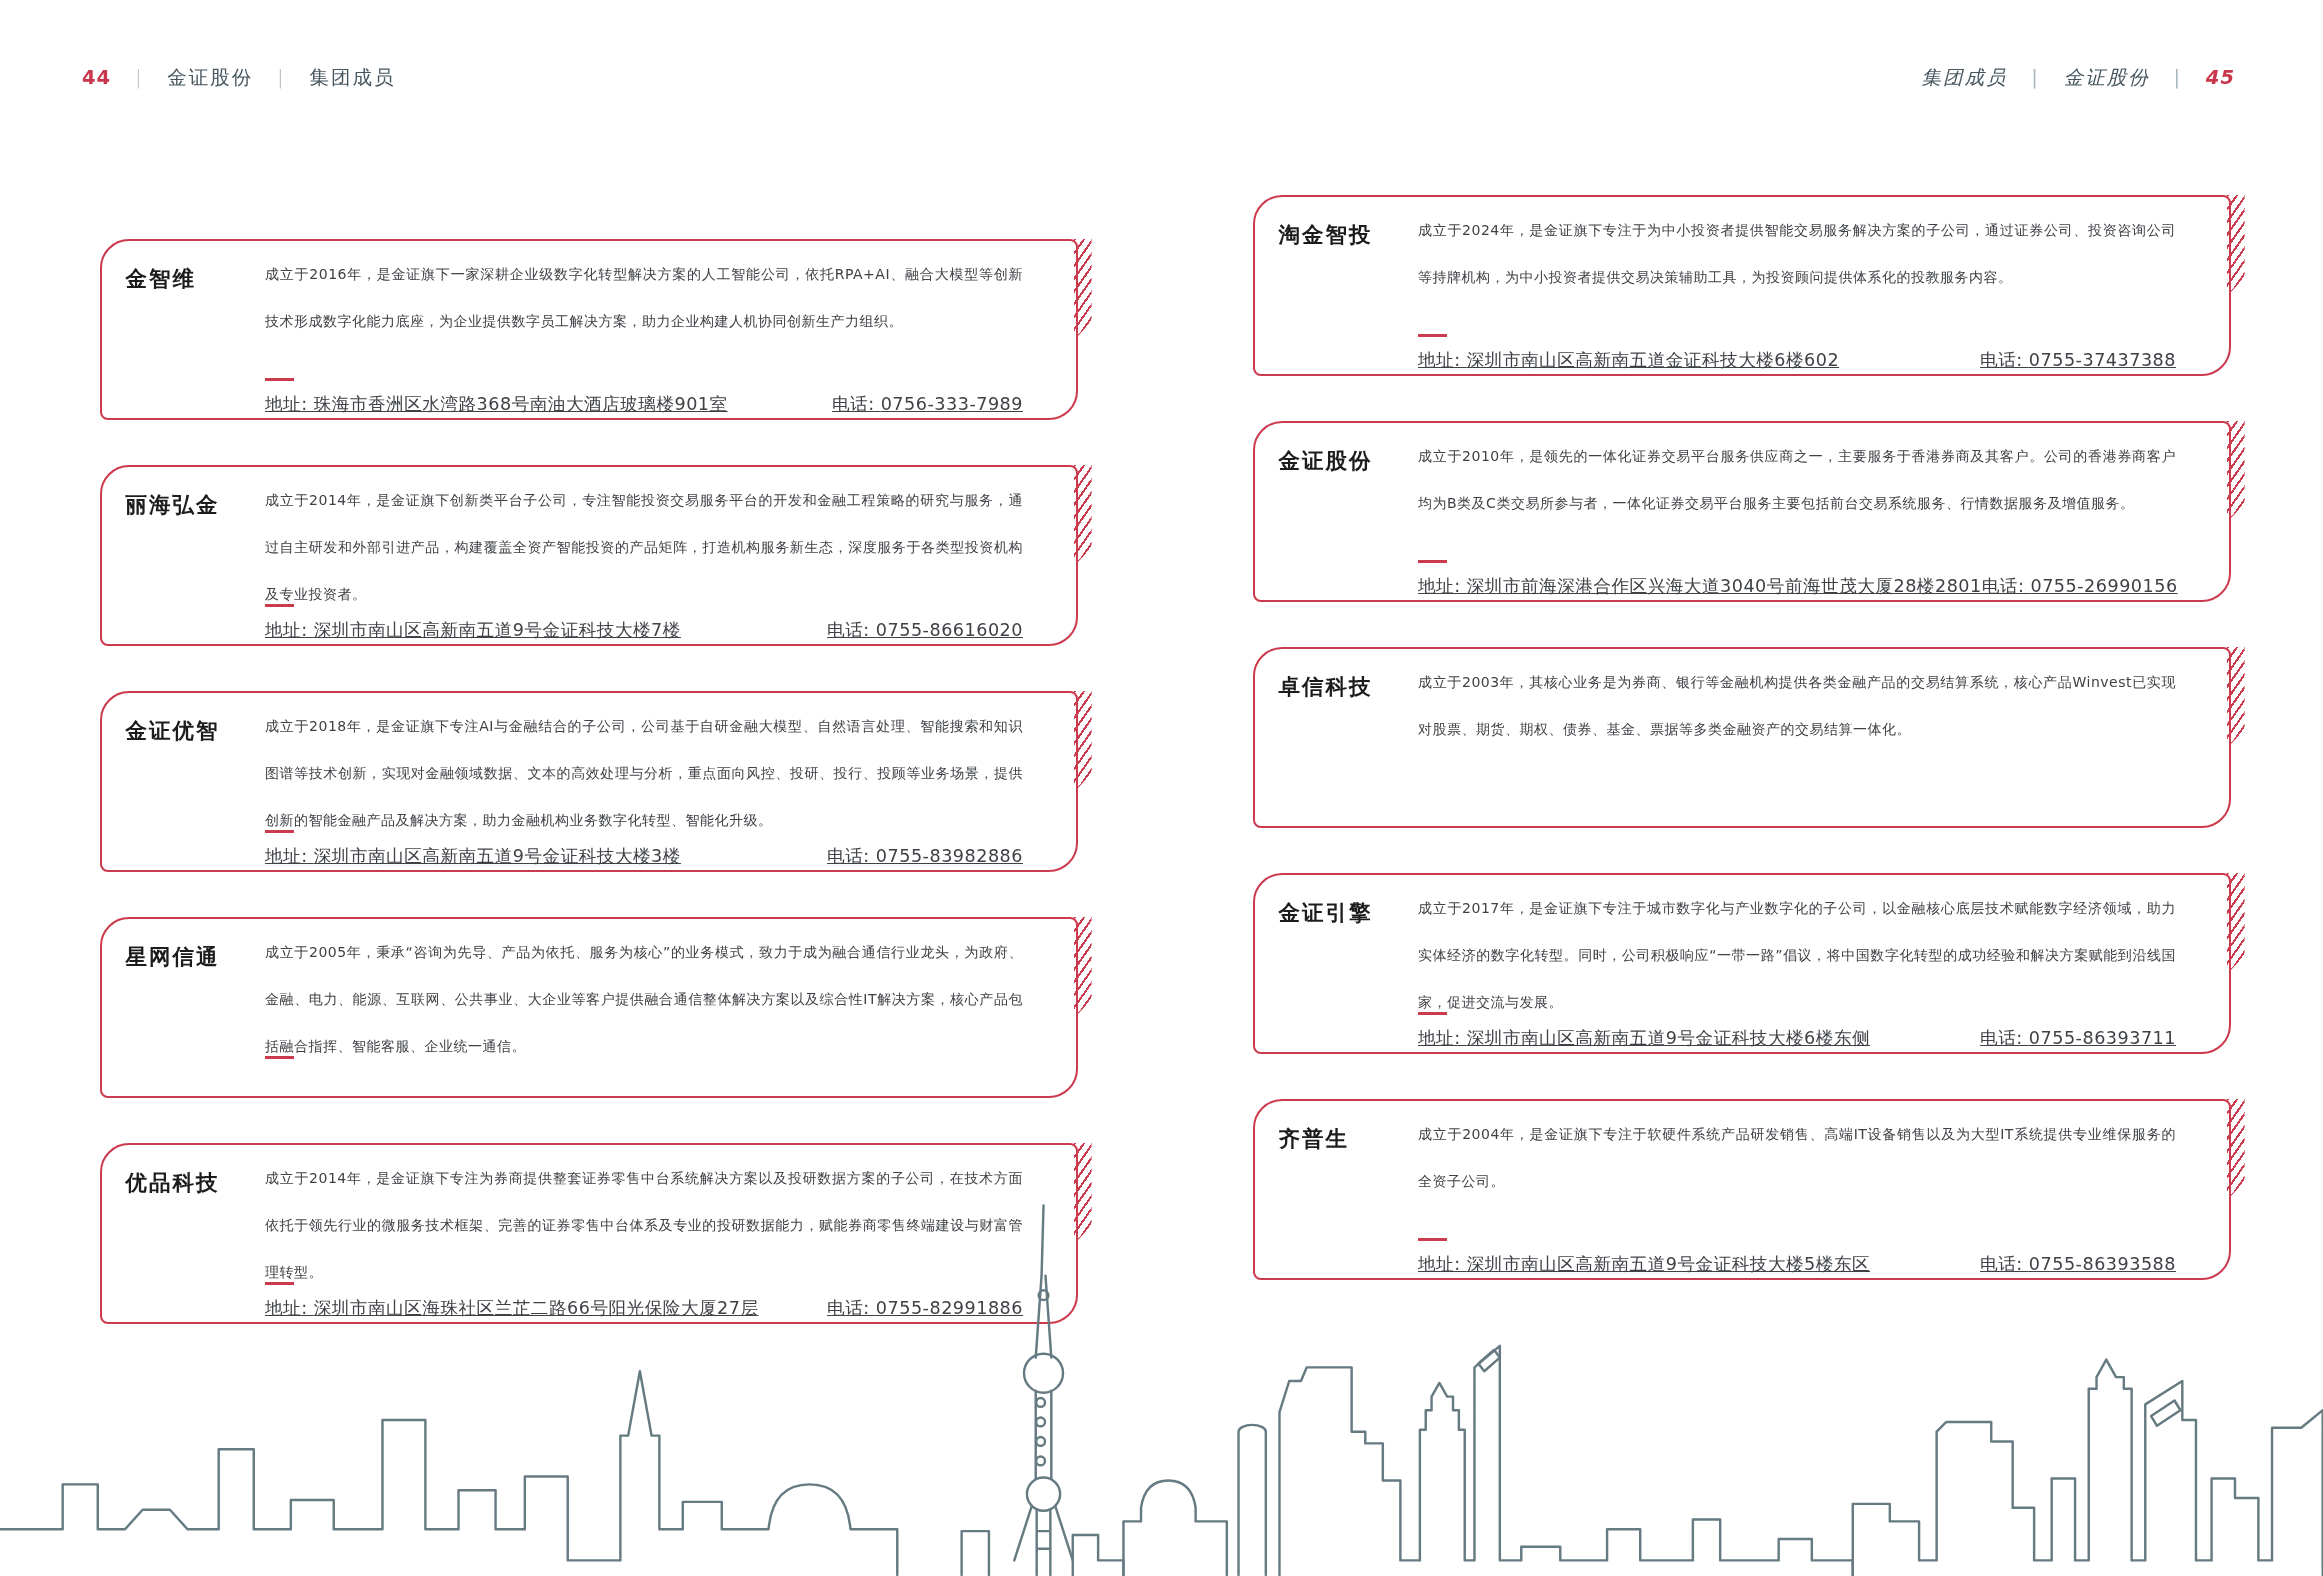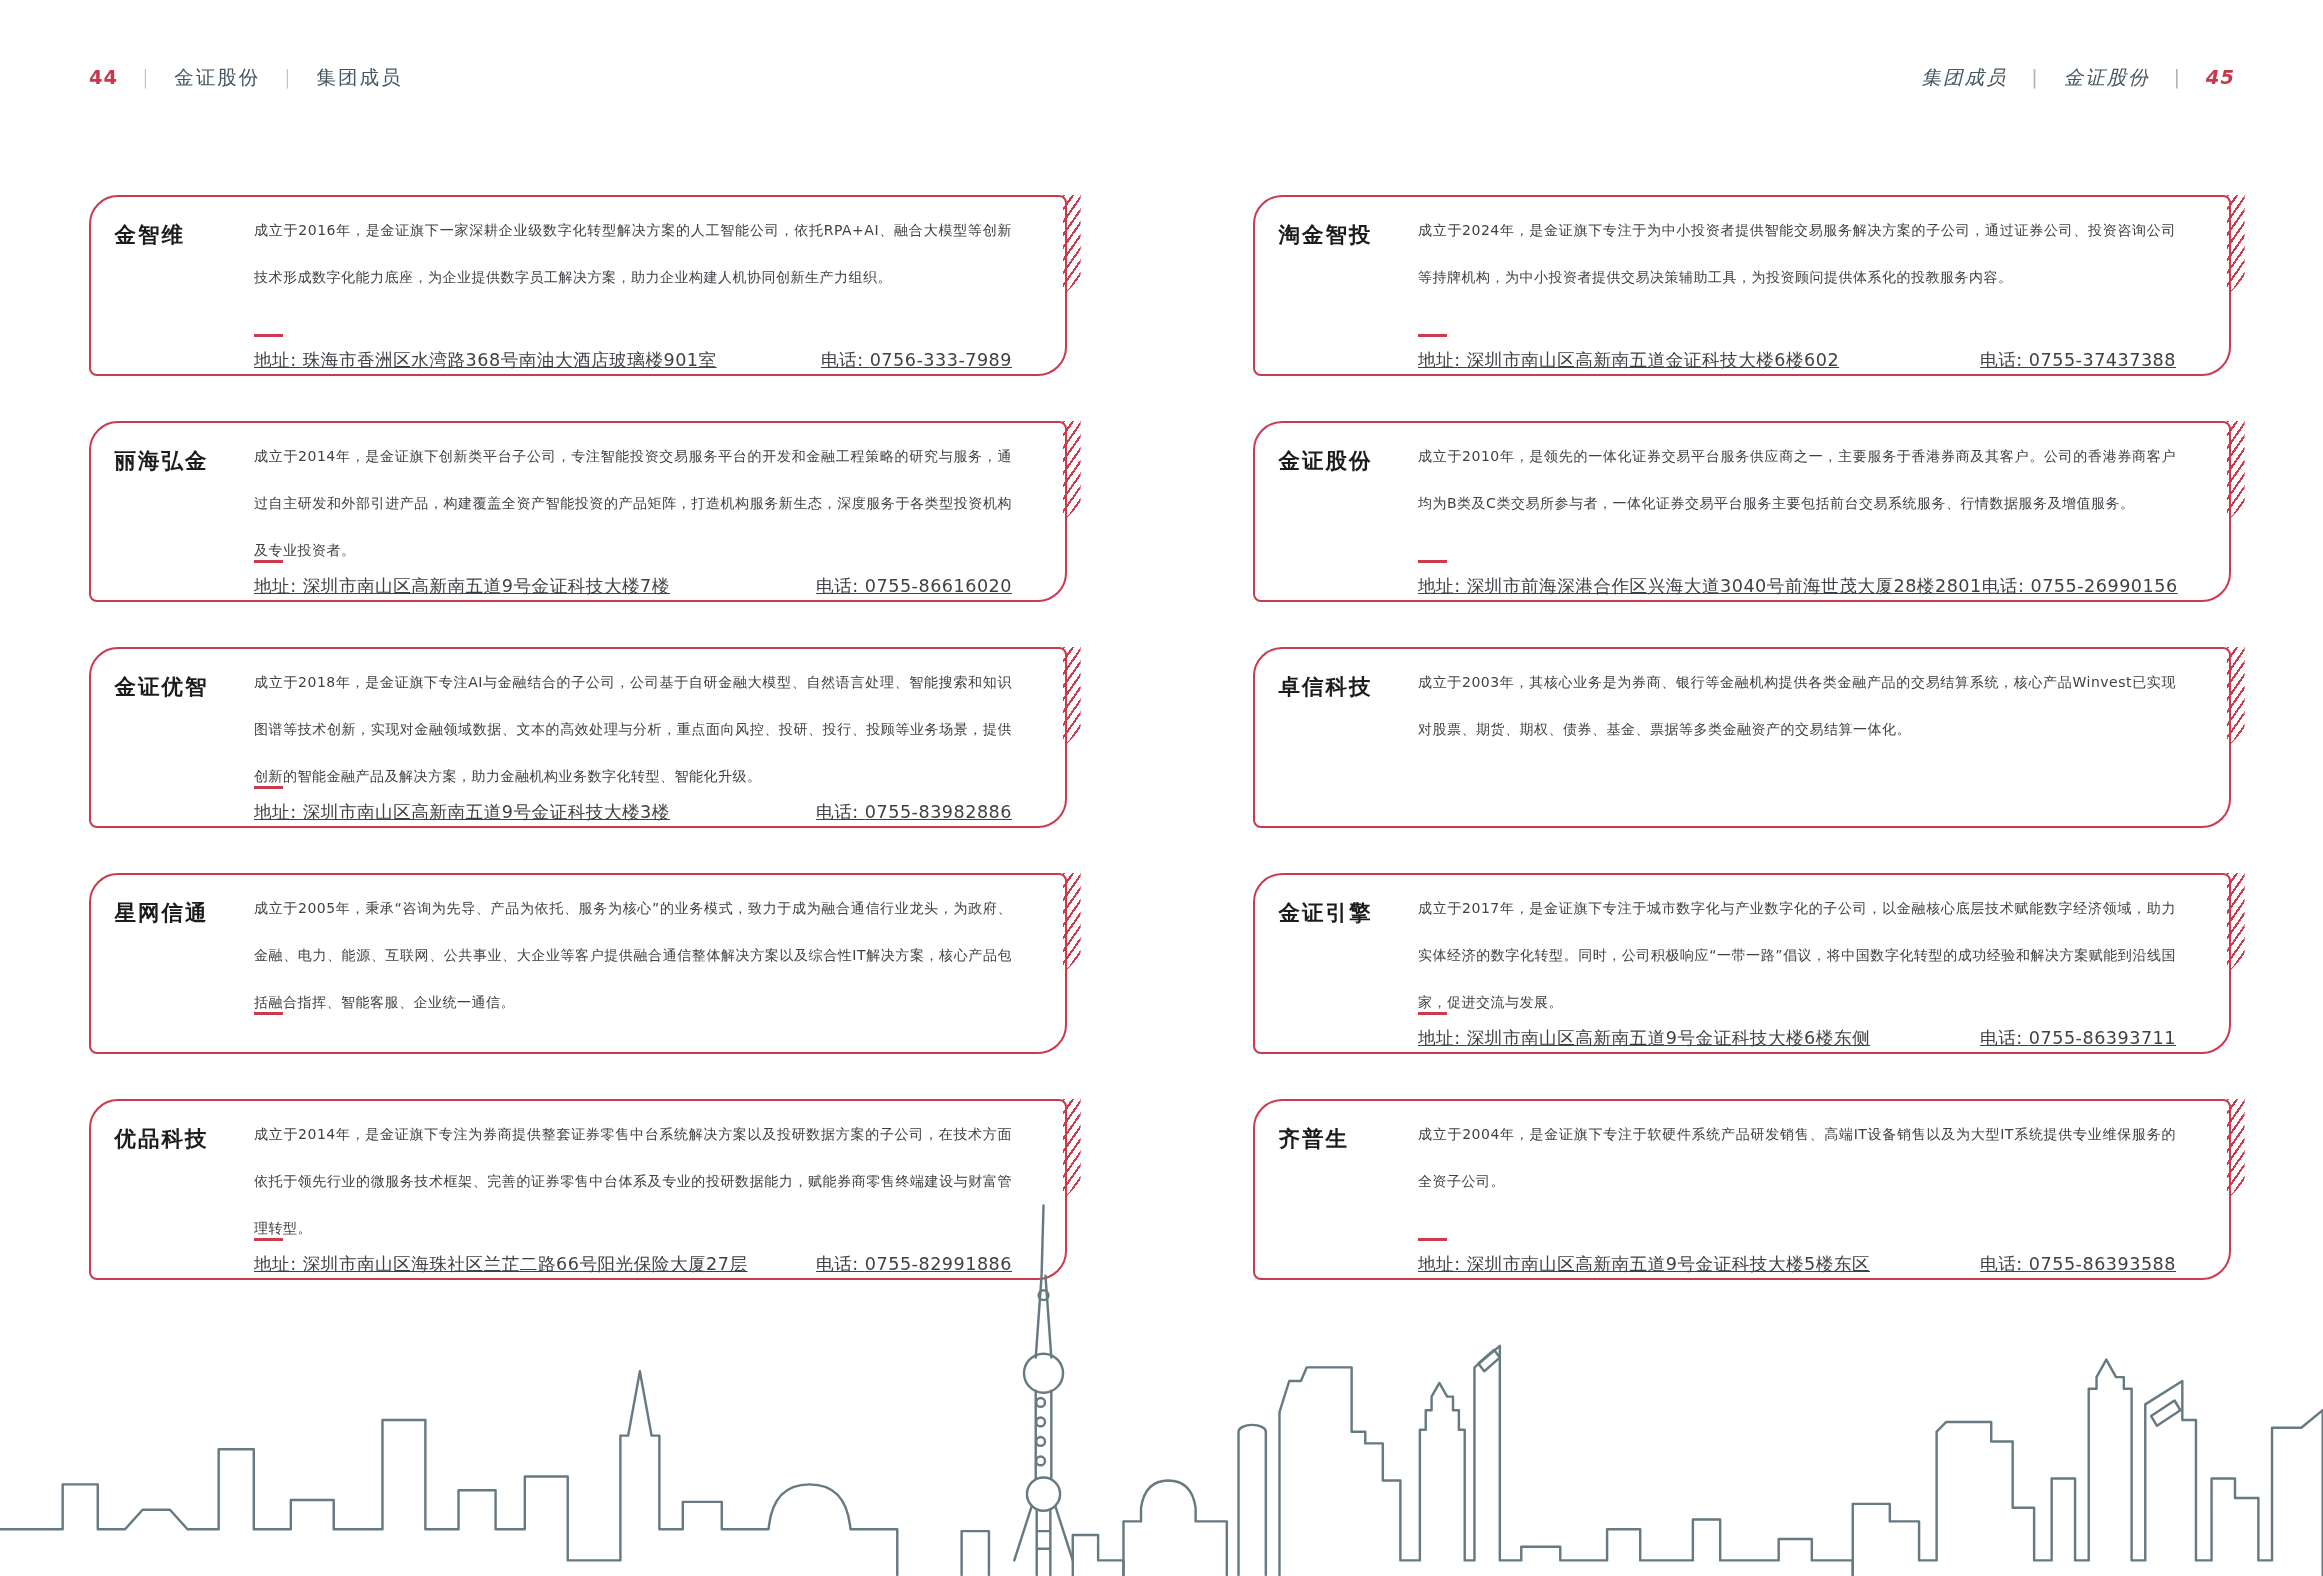--- a/index.html
+++ b/index.html
@@ -8,28 +8,28 @@
     --header-text:#46565f;
     --body-text:#3e4145;
     --skyline-stroke:#667a82;
   }
   html,body{margin:0;padding:0;}
   body{font-family:"DejaVu Sans","Liberation Sans",sans-serif;background:#fff;}
   .page{position:relative;width:2323px;height:1576px;background:#fff;overflow:hidden;}
 
   
   .hdr{position:absolute;top:64px;font-size:19.5px;color:var(--header-text);letter-spacing:2px;white-space:nowrap;}
-  .hdr-left{left:89px;text-align:right;}
+  .hdr-left{left:82px;text-align:right;}
   .hdr-right{right:88px;font-style:italic;}
   .hdr .pagenum{color:var(--page-number-red);font-weight:bold;letter-spacing:1px;}
   .hdr .sep{color:#a9b6bc;margin:0 15.6px;font-weight:200;}
 
   
   .col{position:absolute;top:195px;width:978px;}
-  #col-left{left:89px;}
+  #col-left{left:100px;margin-top:44px;}
   #col-right{left:1253px;}
 
   
   .card{position:relative;height:181px;margin-bottom:45px;background:#fff;
         border:2px solid var(--accent-red);border-radius:29px 7.8px 29px 7.8px;box-sizing:border-box;}
   .fold{position:absolute;top:-2px;right:-15.6px;width:17.6px;height:101px;
         background:repeating-linear-gradient(125deg,var(--accent-red) 0 2px,rgba(255,255,255,0) 2px 7.3px);
         clip-path:polygon(0 0,100% 0,100% 82%,0 100%);}
   .name{position:absolute;left:23.4px;top:23.4px;margin:0;font-size:21.5px;font-weight:bold;
         color:#1c1c1c;letter-spacing:2px;}

